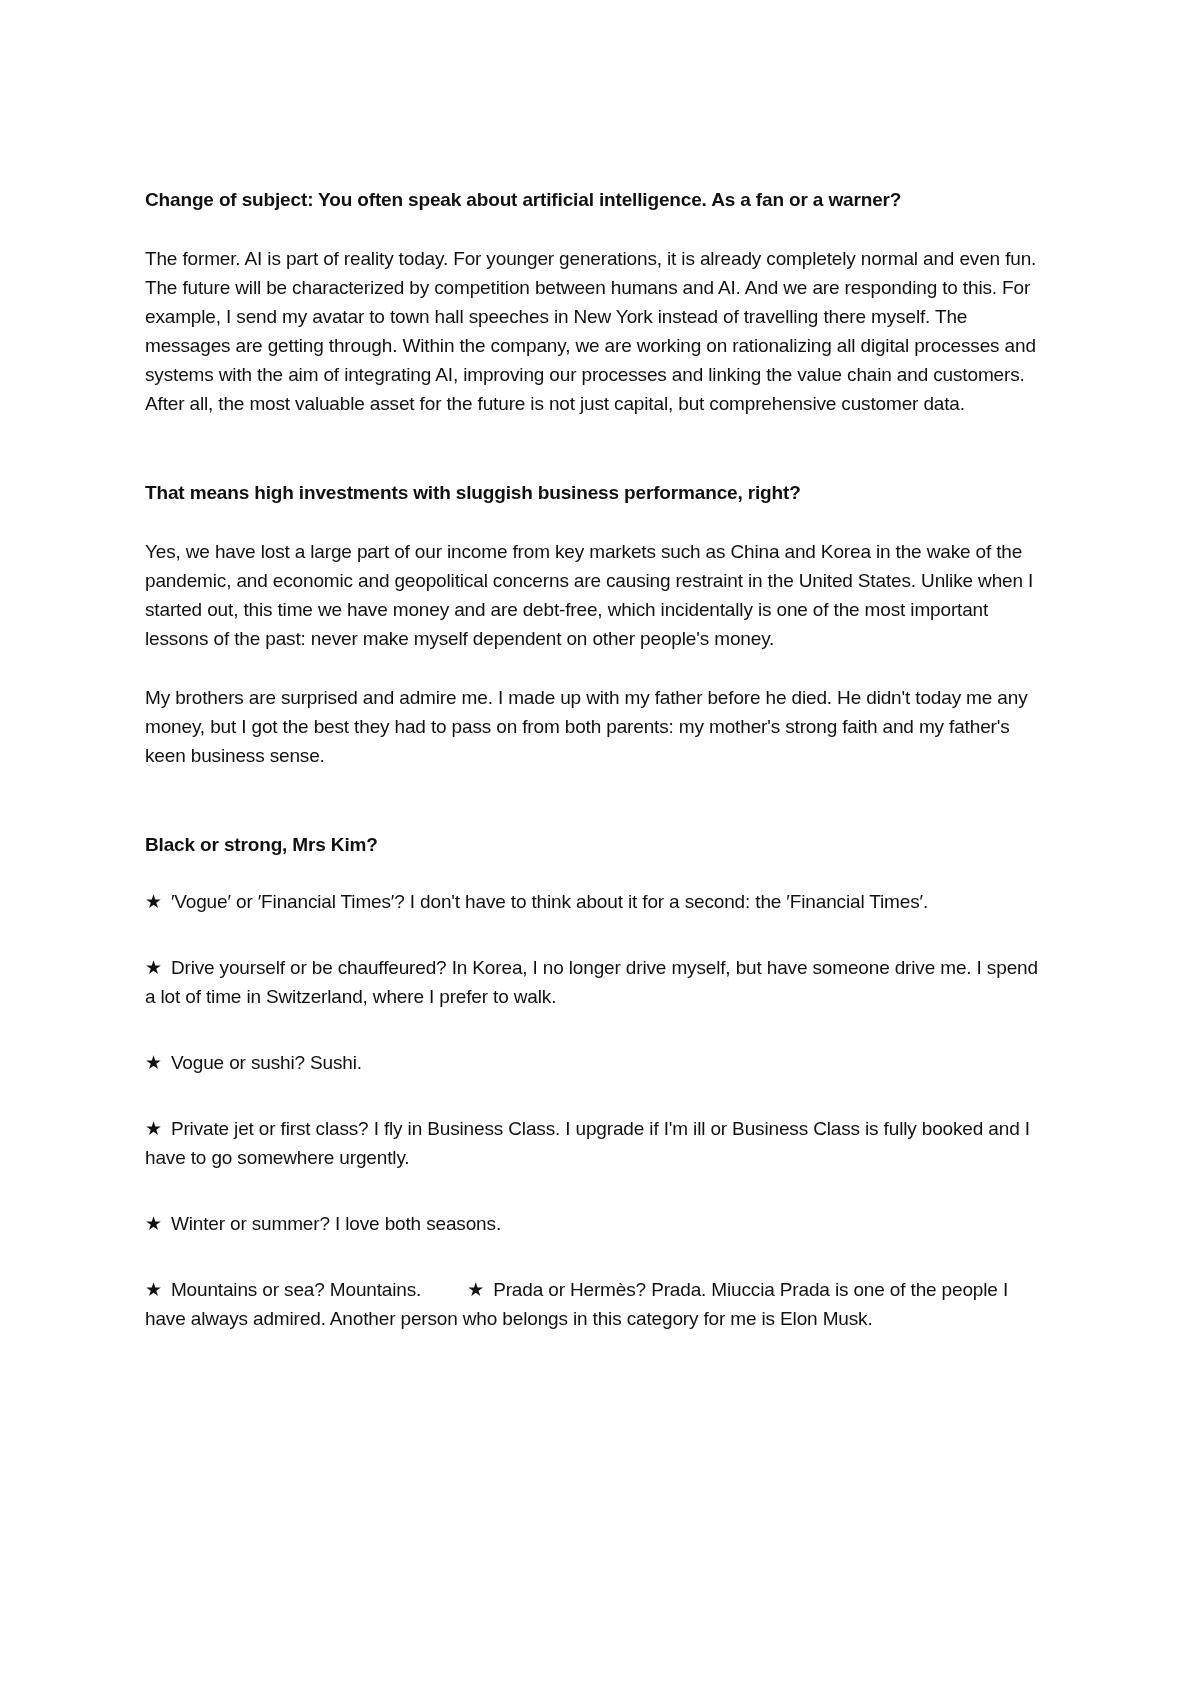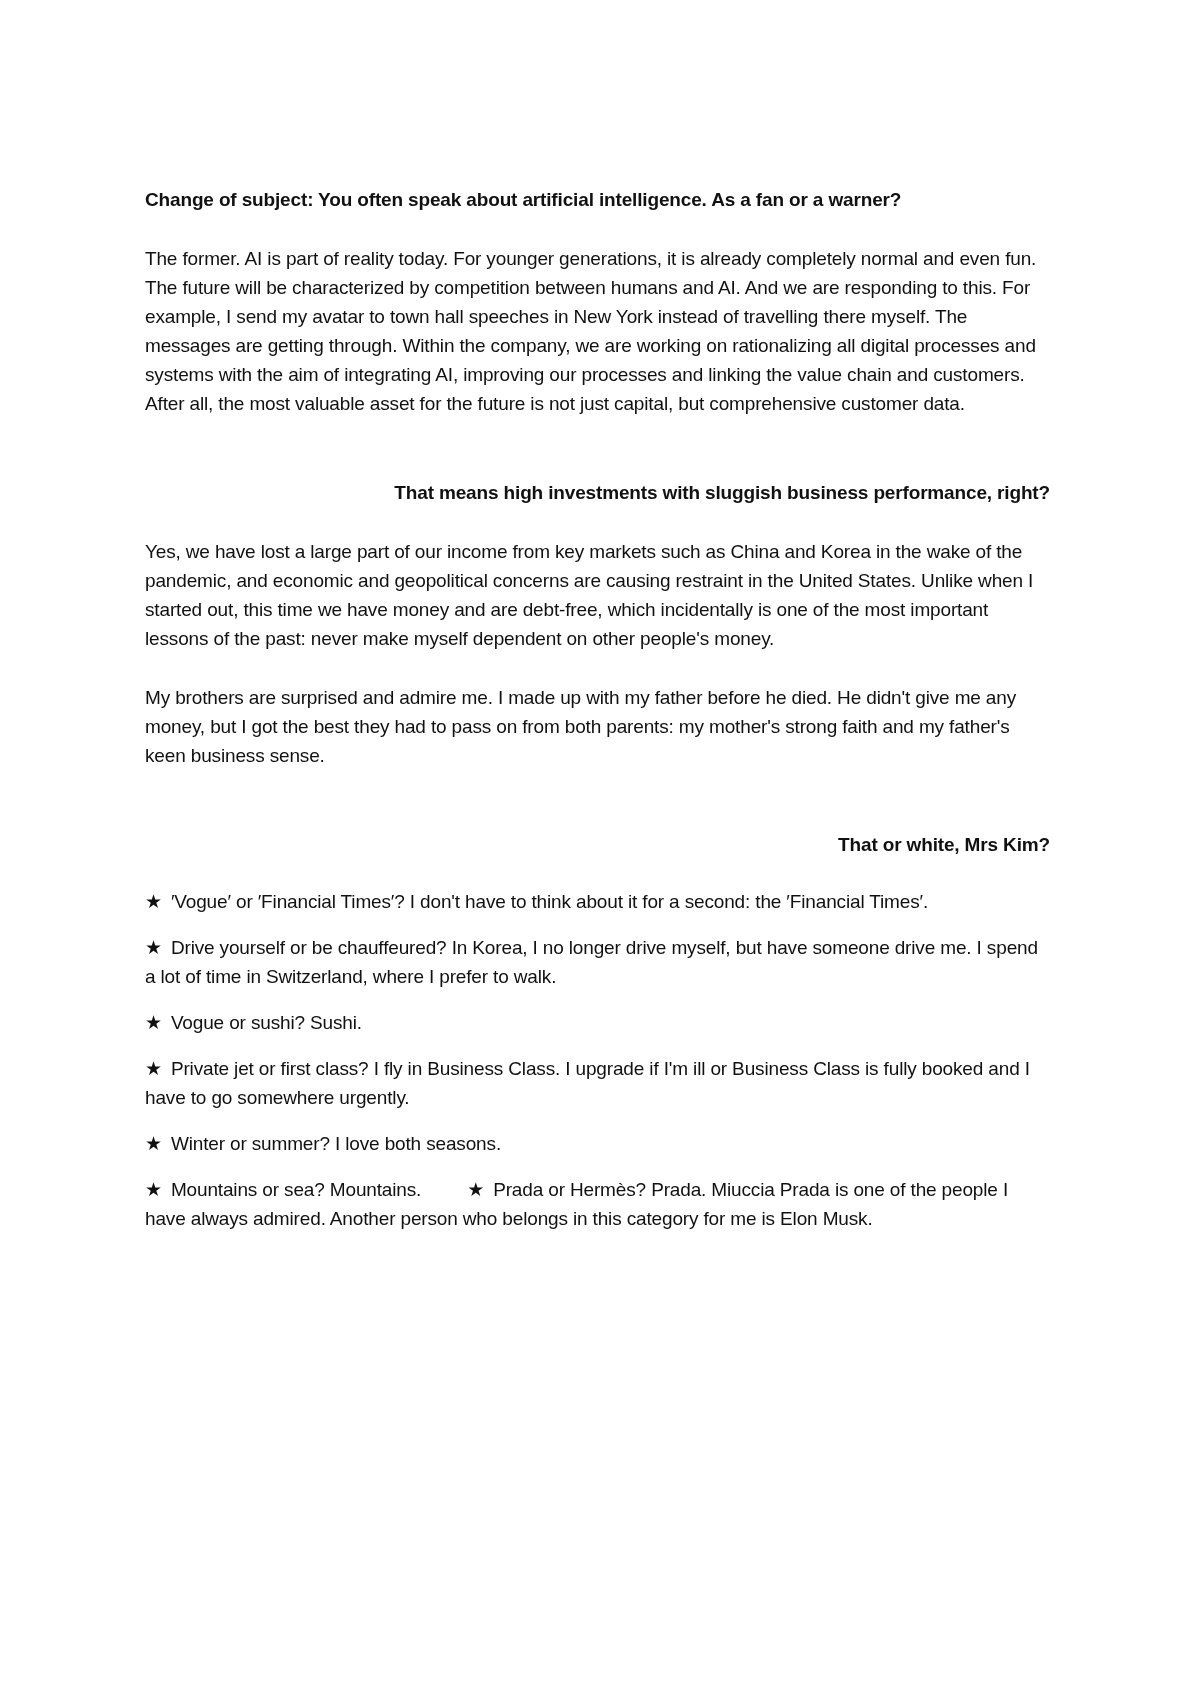--- a/index.html
+++ b/index.html
@@ -21,22 +21,22 @@
   }
   .content {
     position: absolute;
     left: 145px;
     top: 185px;
     width: 905px;
   }
   .content p { margin: 0; }
   p.q { font-weight: 700; }
   p.a { margin-top: 30px; }
-  p.q.block-gap { margin-top: 60px; text-align: right; }
-  p.star-item { margin-top: 17px; }
+  p.q.block-gap { margin-top: 60px; }
+  p.star-item { margin-top: 37px; }
   p.star-item.first-star { margin-top: 28px; }
   .star {
     font-family: "DejaVu Sans", sans-serif;
     margin-right: 9px;
   }
   .q-inline { font-weight: 400; }
   .a-inline { font-weight: 400; }
   .tab-gap { display: inline-block; width: 46px; }
 </style>
 </head>
@@ -44,23 +44,23 @@
 
 <div class="page">
   <div class="content">
 
     <p class="q">Change of subject: You often speak about artificial intelligence. As a fan or a warner?</p>
     <p class="a">The former. AI is part of reality today. For younger generations, it is already completely normal and even fun. The future will be characterized by competition between humans and AI. And we are responding to this. For example, I send my avatar to town hall speeches in New York instead of travelling there myself. The messages are getting through. Within the company, we are working on rationalizing all digital processes and systems with the aim of integrating AI, improving our processes and linking the value chain and customers. After all, the most valuable asset for the future is not just capital, but comprehensive customer data.</p>
 
     <p class="q block-gap">That means high investments with sluggish business performance, right?</p>
     <p class="a">Yes, we have lost a large part of our income from key markets such as China and Korea in the wake of the pandemic, and economic and geopolitical concerns are causing restraint in the United States. Unlike when I started out, this time we have money and are debt-free, which incidentally is one of the most important lessons of the past: never make myself dependent on other people's money.</p>
 
-    <p class="a">My brothers are surprised and admire me. I made up with my father before he died. He didn't give me any money, but I got the best they had to pass on from both parents: my mother's strong faith and my father's keen business sense.</p>
+    <p class="a">My brothers are surprised and admire me. I made up with my father before he died. He didn't today me any money, but I got the best they had to pass on from both parents: my mother's strong faith and my father's keen business sense.</p>
 
-    <p class="q block-gap">That or white, Mrs Kim?</p>
+    <p class="q block-gap">Black or strong, Mrs Kim?</p>
 
     <p class="star-item first-star"><span class="star">★</span><span class="q-inline">′Vogue′ or ′Financial Times′?</span> <span class="a-inline">I don't have to think about it for a second: the ′Financial Times′.</span></p>
 
     <p class="star-item"><span class="star">★</span><span class="q-inline">Drive yourself or be chauffeured?</span> <span class="a-inline">In Korea, I no longer drive myself, but have someone drive me. I spend a lot of time in Switzerland, where I prefer to walk.</span></p>
 
     <p class="star-item"><span class="star">★</span><span class="q-inline">Vogue or sushi?</span> <span class="a-inline">Sushi.</span></p>
 
     <p class="star-item"><span class="star">★</span><span class="q-inline">Private jet or first class?</span> <span class="a-inline">I fly in Business Class. I upgrade if I'm ill or Business Class is fully booked and I have to go somewhere urgently.</span></p>
 
 

